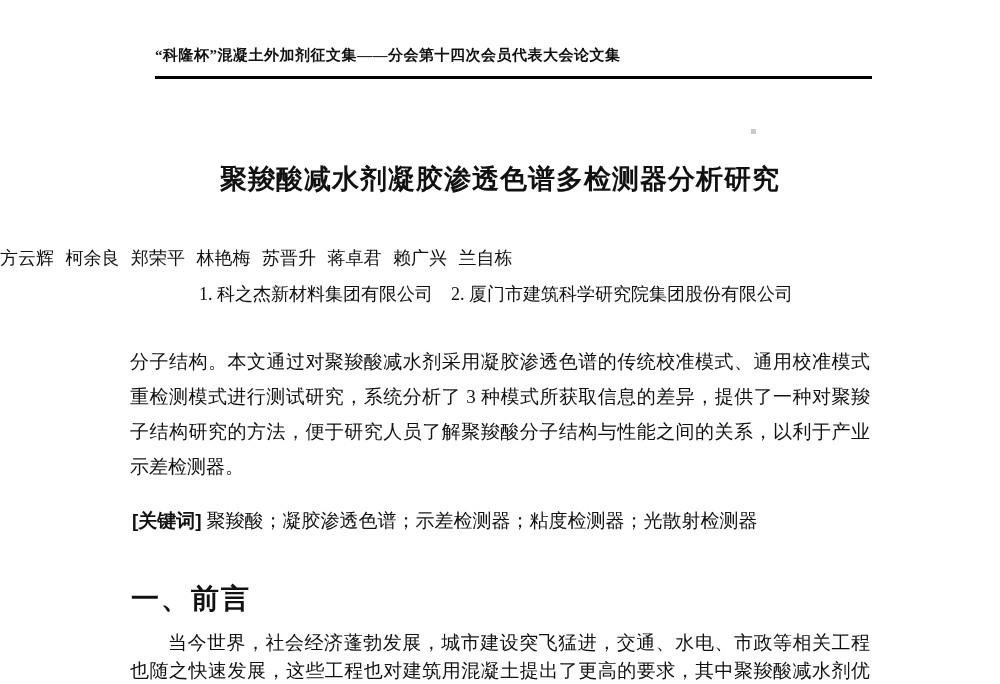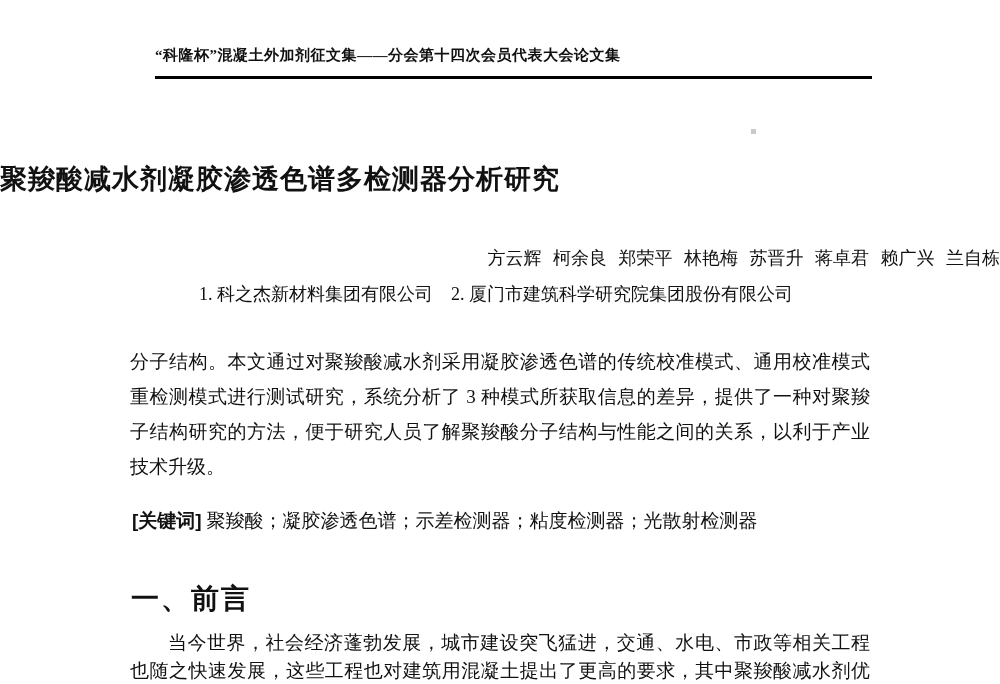--- a/index.html
+++ b/index.html
@@ -28,30 +28,31 @@
   }
   .scan-speck {
     position: absolute;
     left: 751px; top: 129px; width: 5px; height: 5px;
     background: #c9c9c9;
   }
   .paper-title {
     position: absolute;
     left: 0; top: 161px; width: 1000px;
     margin: 0;
+    text-align: center;
     font-family: "Liberation Sans", "DejaVu Sans", sans-serif;
     font-size: 27px;
     font-weight: bold;
     letter-spacing: 1px;
     white-space: nowrap;
   }
   .authors-line {
     position: absolute;
     left: 0; top: 246px; width: 1000px;
-    text-align: right;
+    text-align: left;
     font-size: 18px;
     word-spacing: 7px;
     white-space: nowrap;
   }
   .affiliations-line {
     position: absolute;
     left: 0; top: 282px; width: 992px;
     text-align: center;
     font-size: 18px;
     white-space: nowrap;
@@ -109,21 +110,21 @@
   <h1 class="paper-title">聚羧酸减水剂凝胶渗透色谱多检测器分析研究</h1>
 
   <div class="authors-line">方云辉 柯余良 郑荣平 林艳梅 苏晋升 蒋卓君 赖广兴 兰自栋</div>
 
   <div class="affiliations-line">1. 科之杰新材料集团有限公司　2. 厦门市建筑科学研究院集团股份有限公司</div>
 
   <div class="abstract-block">
     <div class="abs-line just">分子结构。本文通过对聚羧酸减水剂采用凝胶渗透色谱的传统校准模式、通用校准模式和三</div>
     <div class="abs-line just">重检测模式进行测试研究，系统分析了 3 种模式所获取信息的差异，提供了一种对聚羧酸分</div>
     <div class="abs-line just">子结构研究的方法，便于研究人员了解聚羧酸分子结构与性能之间的关系，以利于产业产品</div>
-    <div class="abs-line">技术升级。</div>
+    <div class="abs-line">示差检测器。</div>
   </div>
 
   <div class="keywords-line">
     <span class="bold-label">[关键词]</span><span> 聚羧酸；凝胶渗透色谱；示差检测器；粘度检测器；光散射检测器</span>
   </div>
 
   <h2 class="section-heading">一、前言</h2>
 
   <div class="intro-paragraph">
     <div class="para-line just first-indent">当今世界，社会经济蓬勃发展，城市建设突飞猛进，交通、水电、市政等相关工程建设</div>

